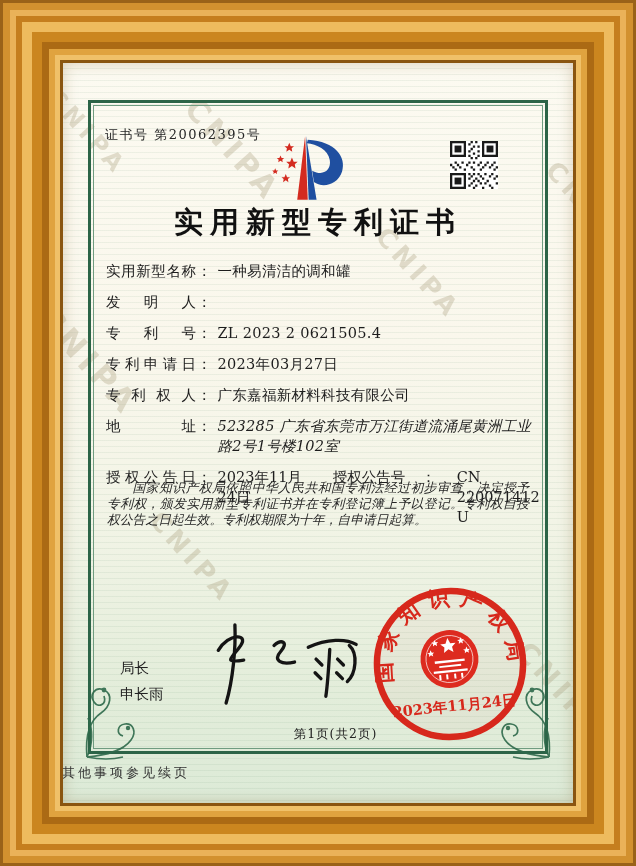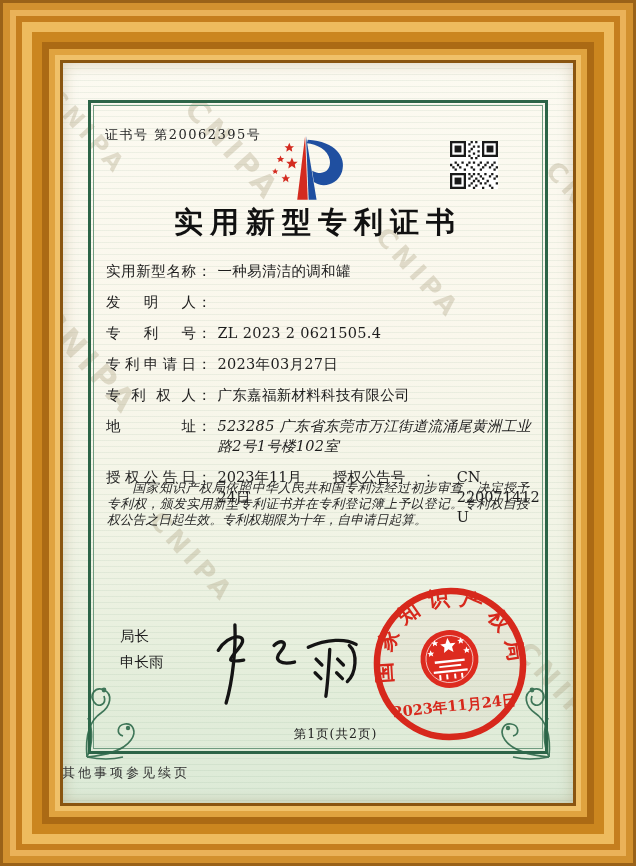--- a/index.html
+++ b/index.html
@@ -40,21 +40,21 @@
   .fields{position:absolute;left:15px;right:12px;top:158px;font-size:14.5px;color:#1d1d1d;}
   .row{display:flex;margin-bottom:11px;line-height:20px;}
   .flabel{flex:none;width:90px;text-align:justify;text-align-last:justify;}
   .fcolon{flex:none;margin:0 6px 0 1px;}
   .fvalue{flex:1;letter-spacing:.3px;}
   .pair2{display:flex;margin-left:22px;gap:15px;}
   .flabel2{flex:none;}
   .legal{position:absolute;left:16px;right:16px;top:377px;font-size:12.8px;
          line-height:16px;color:#262626;text-align:justify;font-style:italic;}
   .legal p{margin:0 0 4px 0;text-indent:2em;}
-  .signer{position:absolute;left:29px;top:520px;font-family:"DejaVu Sans","Liberation Sans",sans-serif;
+  .signer{position:absolute;left:29px;top:552px;font-family:"DejaVu Sans","Liberation Sans",sans-serif;
           font-size:14.5px;line-height:26px;color:#222;}
   .sig{position:absolute;left:100px;top:516px;width:168px;height:88px;}
   .seal{position:absolute;left:276px;top:478px;width:166px;height:166px;transform:rotate(-6deg);z-index:3;}
   .pagenote{position:absolute;left:0;right:0;bottom:8px;text-align:center;
             font-size:12.5px;letter-spacing:1px;color:#222;padding-left:35px;}
   .flourish{position:absolute;width:92px;height:92px;bottom:-10px;}
   .fl-left{left:-10px;}
   .fl-right{right:-10px;transform:scaleX(-1);}
   .footnote{position:absolute;left:0;right:0;top:702px;text-align:left;
             font-size:13px;letter-spacing:3px;color:#333;z-index:2;}

